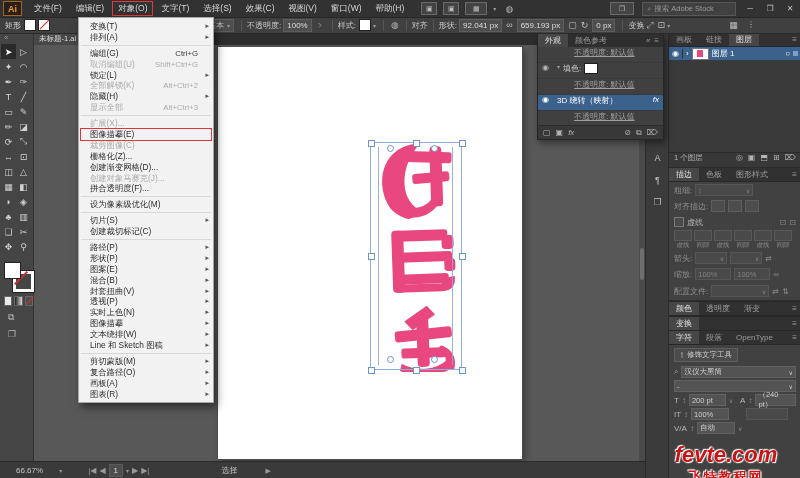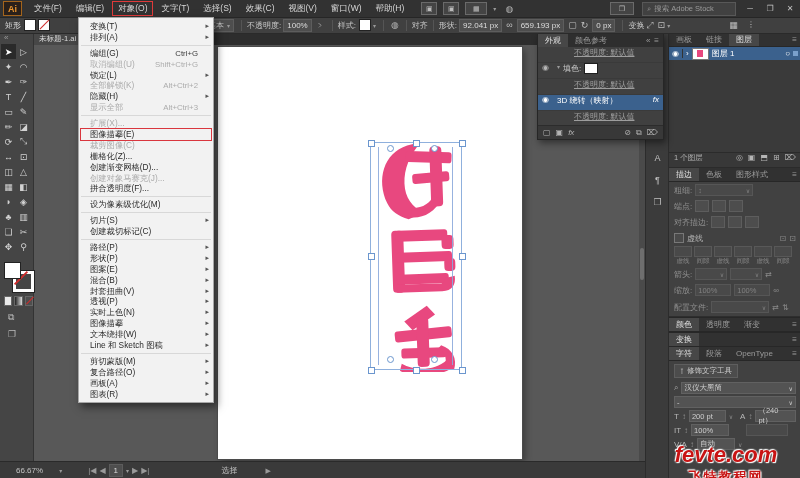--- a/index.html
+++ b/index.html
@@ -727,26 +727,20 @@
   </div>
   <div class="srow">
     <span class="lbl">粗细:</span>
     <span class="fld dis" style="width:52px">
       <span>↕</span>
         <span style="flex:1"></span>
       <span style="font-size:6px">∨</span>
     </span>
   </div>
   <div class="srow">
-    <span class="lbl">端点:</span>
-    <span class="sqbtn"></span>
-    <span class="sqbtn"></span>
-    <span class="sqbtn"></span>
-  </div>
-  <div class="srow">
     <span class="lbl">对齐描边:</span>
     <span class="sqbtn"></span>
     <span class="sqbtn"></span>
     <span class="sqbtn"></span>
   </div>
   <div class="srow">
     <span class="chk"></span>
     <span class="lbl" style="color:#b5b5b5">虚线</span>
     <span style="margin-left:auto;display:flex;gap:3px;color:#8a8a8a">
       <span>⊡</span>

